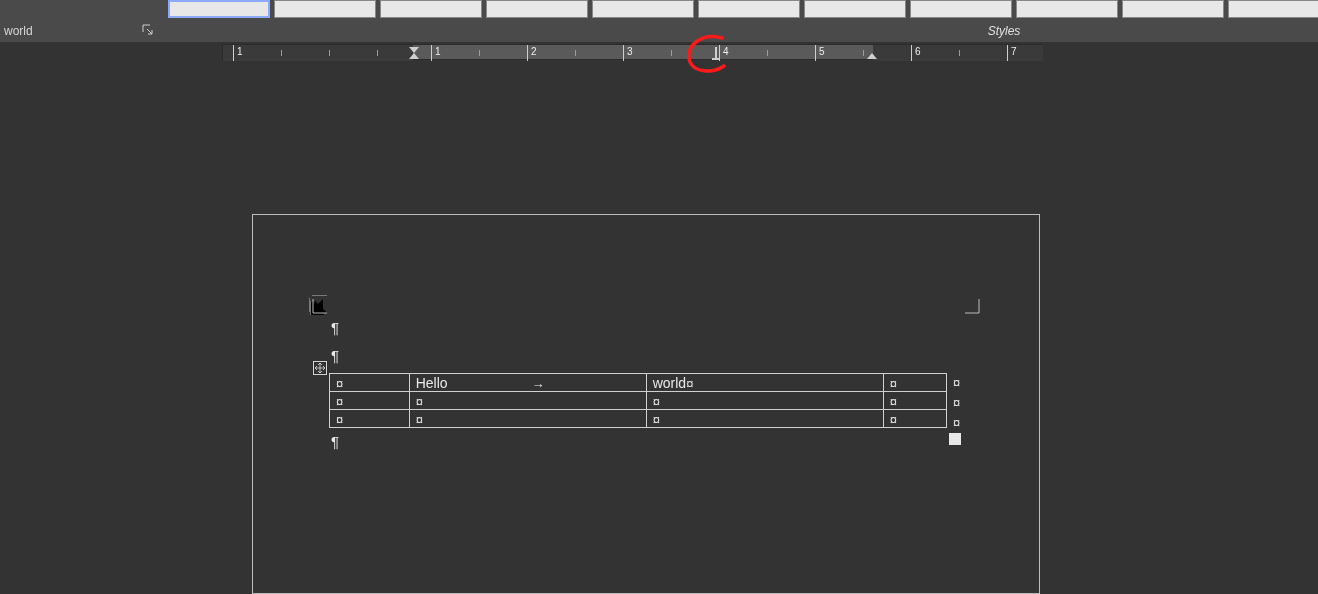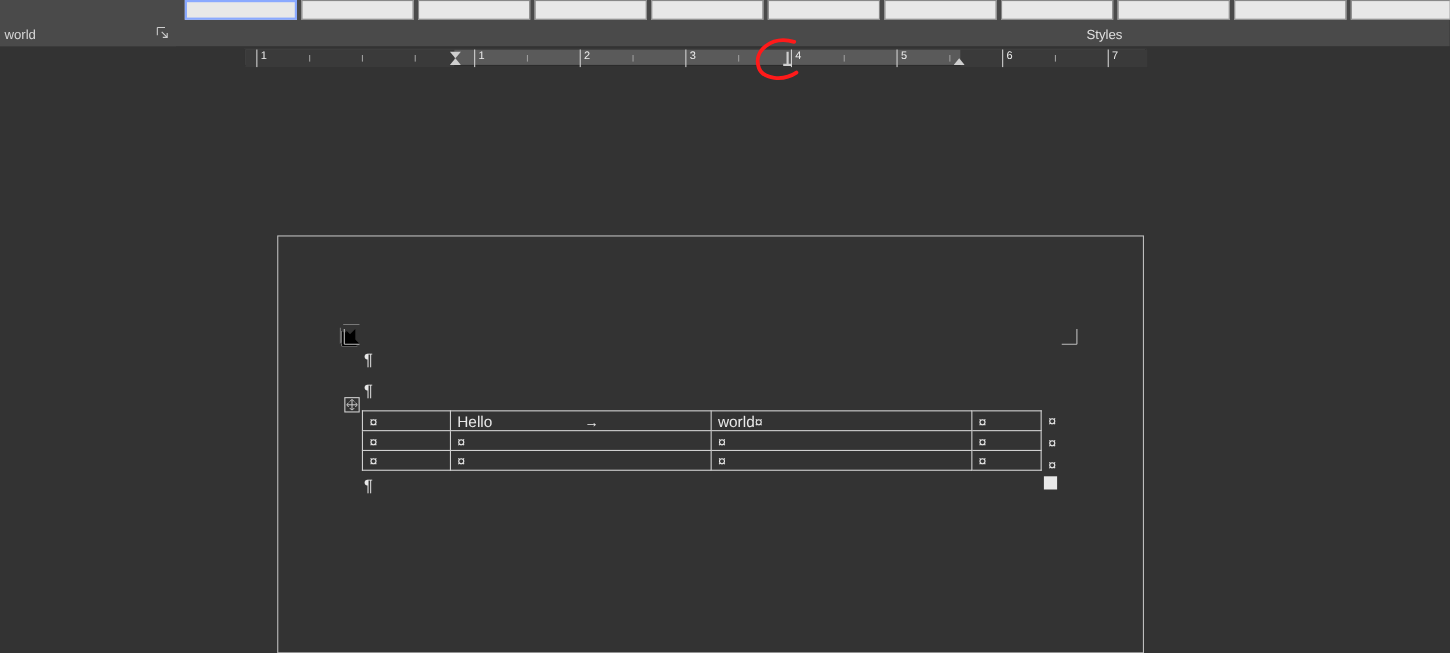--- a/index.html
+++ b/index.html
@@ -64,21 +64,21 @@
   .styles-label {
     position: absolute;
     top: 24px;
     left: 0;
     width: 100%;
     text-align: center;
     font-size: 12px;
     color: #e0e0e0;
     pointer-events: none;
   }
-  .styles-label span { display:inline-block; margin-left:690px; } 
+  .styles-label span { display:inline-block; margin-left:690px;font-style:italic; } 
 
   
   .ruler {
     position: absolute;
     left: 222px;
     top: 44px;
     width: 820px;
     height: 16px;
     background: #5a5a5a;
     border: 1px solid #2b2b2b;

